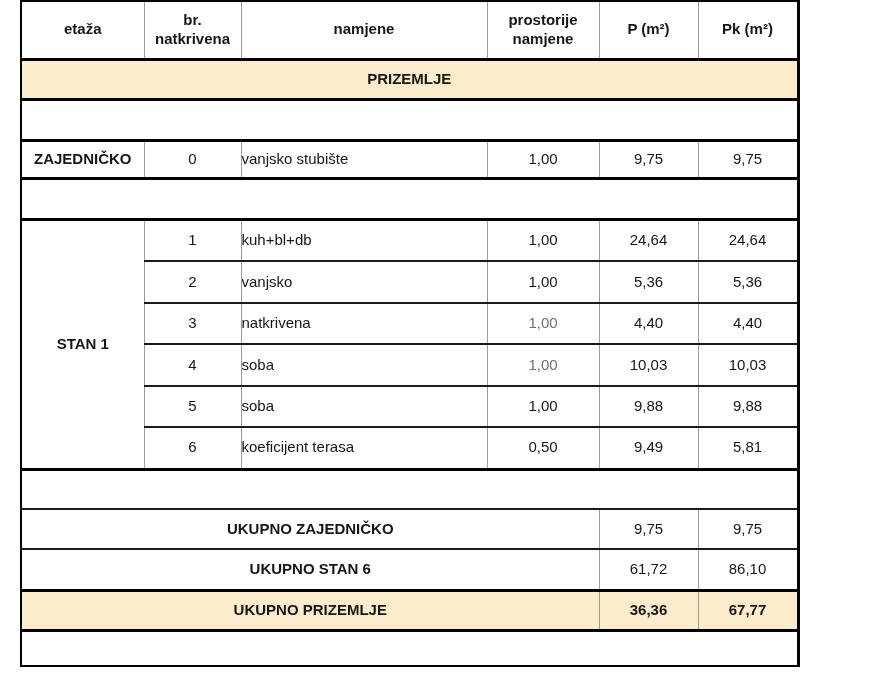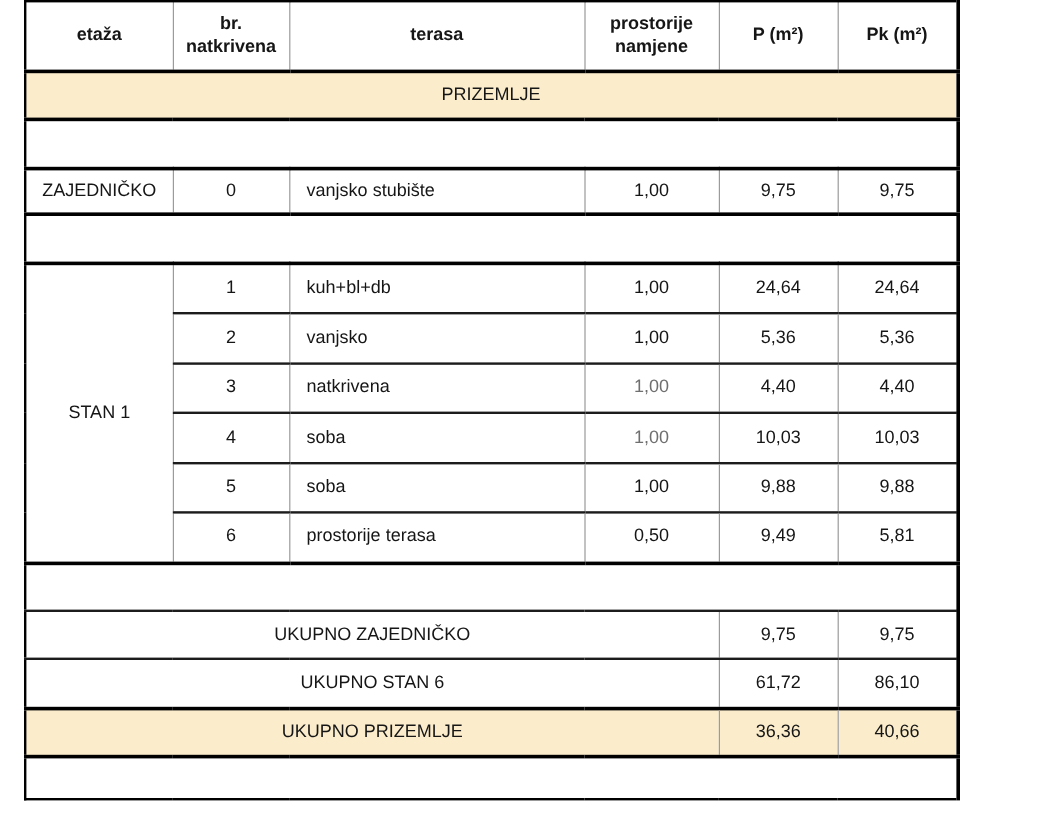--- a/index.html
+++ b/index.html
@@ -16,23 +16,23 @@
   }
   .sheet{position:absolute;left:20px;top:0;}
   table{
     border-collapse:collapse;table-layout:fixed;width:777px;
     border:2px solid var(--border);border-right-width:3px;
   }
   td{
     font-size:15px;color:#161616;text-align:center;vertical-align:middle;
     padding:0;overflow:hidden;white-space:normal;line-height:1.25;
   }
-  .bold{font-weight:normal;}
+  .bold{font-weight:bold;}
   .muted{color:var(--muted);}
-  .namjena-cell{text-align:left;padding-left:14px;margin-top:27px;}
+  .namjena-cell{text-align:left;margin-top:27px;}
   .vt{border-left:1px solid var(--grid);}
   .highlight{background:var(--highlight);}
   tr.h-header{height:58px;}
   tr.h-40{height:40px;}
   tr.h-41{height:41px;}
   tr.h-42{height:42px;}
   tr.h-38{height:38px;}
   tr.h-36{height:36px;}
   .thick-b{border-bottom:3px solid var(--border);}
   .thick-t{border-top:3px solid var(--border);}
@@ -50,21 +50,21 @@
         <col style="width:246px">
     <col style="width:112px">
         <col style="width:99px">
         <col style="width:100px">
   </colgroup>
 
   <tbody>
         <tr class="h-header">
     <td class="header-cell thick-b">etaža</td>
     <td class="header-cell vt thick-b">br. natkrivena</td>
-    <td class="header-cell vt thick-b">terasa</td>
+    <td class="header-cell vt thick-b">namjene</td>
     <td class="header-cell vt thick-b">prostorije namjene</td>
     <td class="header-cell vt thick-b">P (m²)</td>
     <td class="header-cell vt thick-b">Pk (m²)</td>
   </tr>
 
   <tr class="h-40">
     <td colspan="6" class="bold highlight thick-b">PRIZEMLJE</td>
   </tr>
 
   <tr class="h-41">
@@ -115,21 +115,21 @@
   </tr>
   <tr class="h-41">
     <td class="vt thin-t">5</td>
     <td class="vt thin-t namjena-cell">soba</td>
     <td class="vt thin-t">1,00</td>
     <td class="vt thin-t">9,88</td>
     <td class="vt thin-t">9,88</td>
   </tr>
   <tr class="h-42">
     <td class="vt thin-t thick-b">6</td>
-    <td class="vt thin-t thick-b namjena-cell">prostorije terasa</td>
+    <td class="vt thin-t thick-b namjena-cell">koeficijent terasa</td>
     <td class="vt thin-t thick-b">0,50</td>
     <td class="vt thin-t thick-b">9,49</td>
     <td class="vt thin-t thick-b">5,81</td>
   </tr>
 
   <tr class="h-40">
     <td colspan="6"></td>
   </tr>
 
   <tr class="h-40">
@@ -140,21 +140,21 @@
 
   <tr class="h-41">
     <td colspan="4" class="bold thin-t">UKUPNO STAN 6</td>
     <td class="vt thin-t">61,72</td>
     <td class="vt thin-t">86,10</td>
   </tr>
 
   <tr class="h-40">
     <td colspan="4" class="bold highlight thick-t thick-b">UKUPNO PRIZEMLJE</td>
     <td class="vt bold highlight thick-t thick-b">36,36</td>
-    <td class="vt bold highlight thick-t thick-b">40,66</td>
+    <td class="vt bold highlight thick-t thick-b">67,77</td>
   </tr>
 
   <tr class="h-36">
     <td colspan="6"></td>
   </tr>
 </tbody>
     </table>
 </div>
 
 </body></html>

